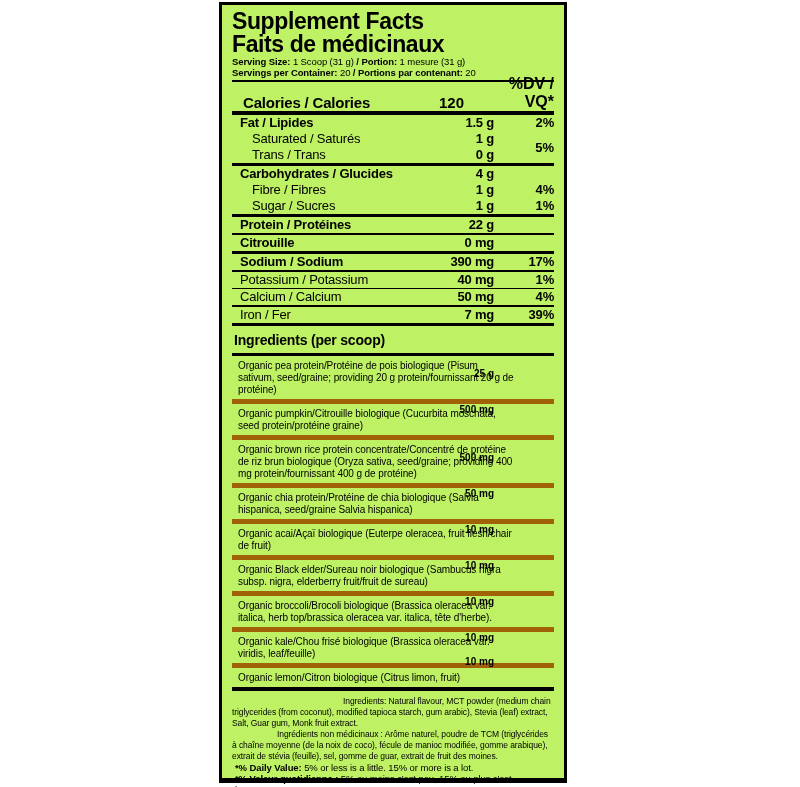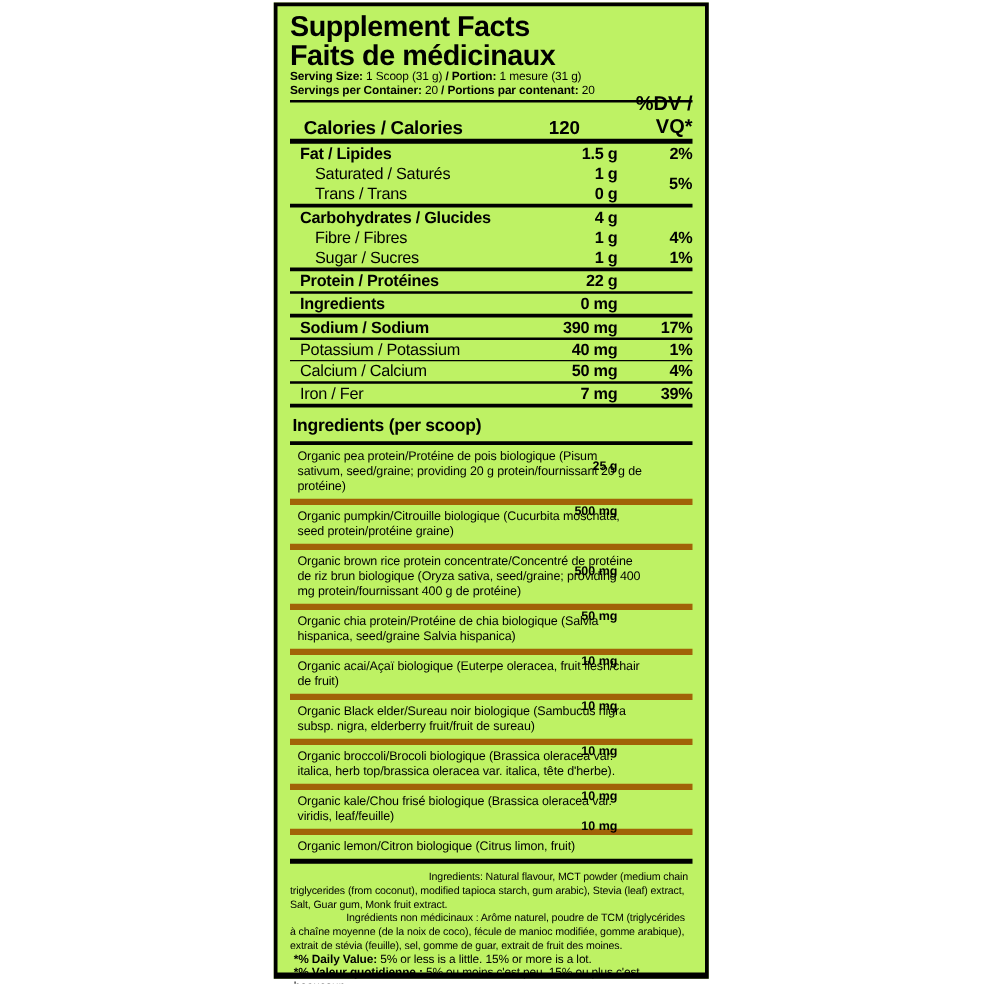--- a/index.html
+++ b/index.html
@@ -118,21 +118,21 @@
   <div class="rule r3"></div>
 
   <div class="nrow bold">
     <span class="nlabel">Protein / Protéines</span>
     <span class="namt">22 g</span>
     <span class="ndv"></span>
   </div>
   <div class="rule r2"></div>
 
   <div class="nrow bold">
-    <span class="nlabel">Ingredients</span>
+    <span class="nlabel">Citrouille</span>
     <span class="namt">0 mg</span>
     <span class="ndv"></span>
   </div>
   <div class="rule r3"></div>
 
   <div class="nrow bold">
     <span class="nlabel">Sodium / Sodium</span>
     <span class="namt">390 mg</span>
     <span class="ndv">17%</span>
   </div>

